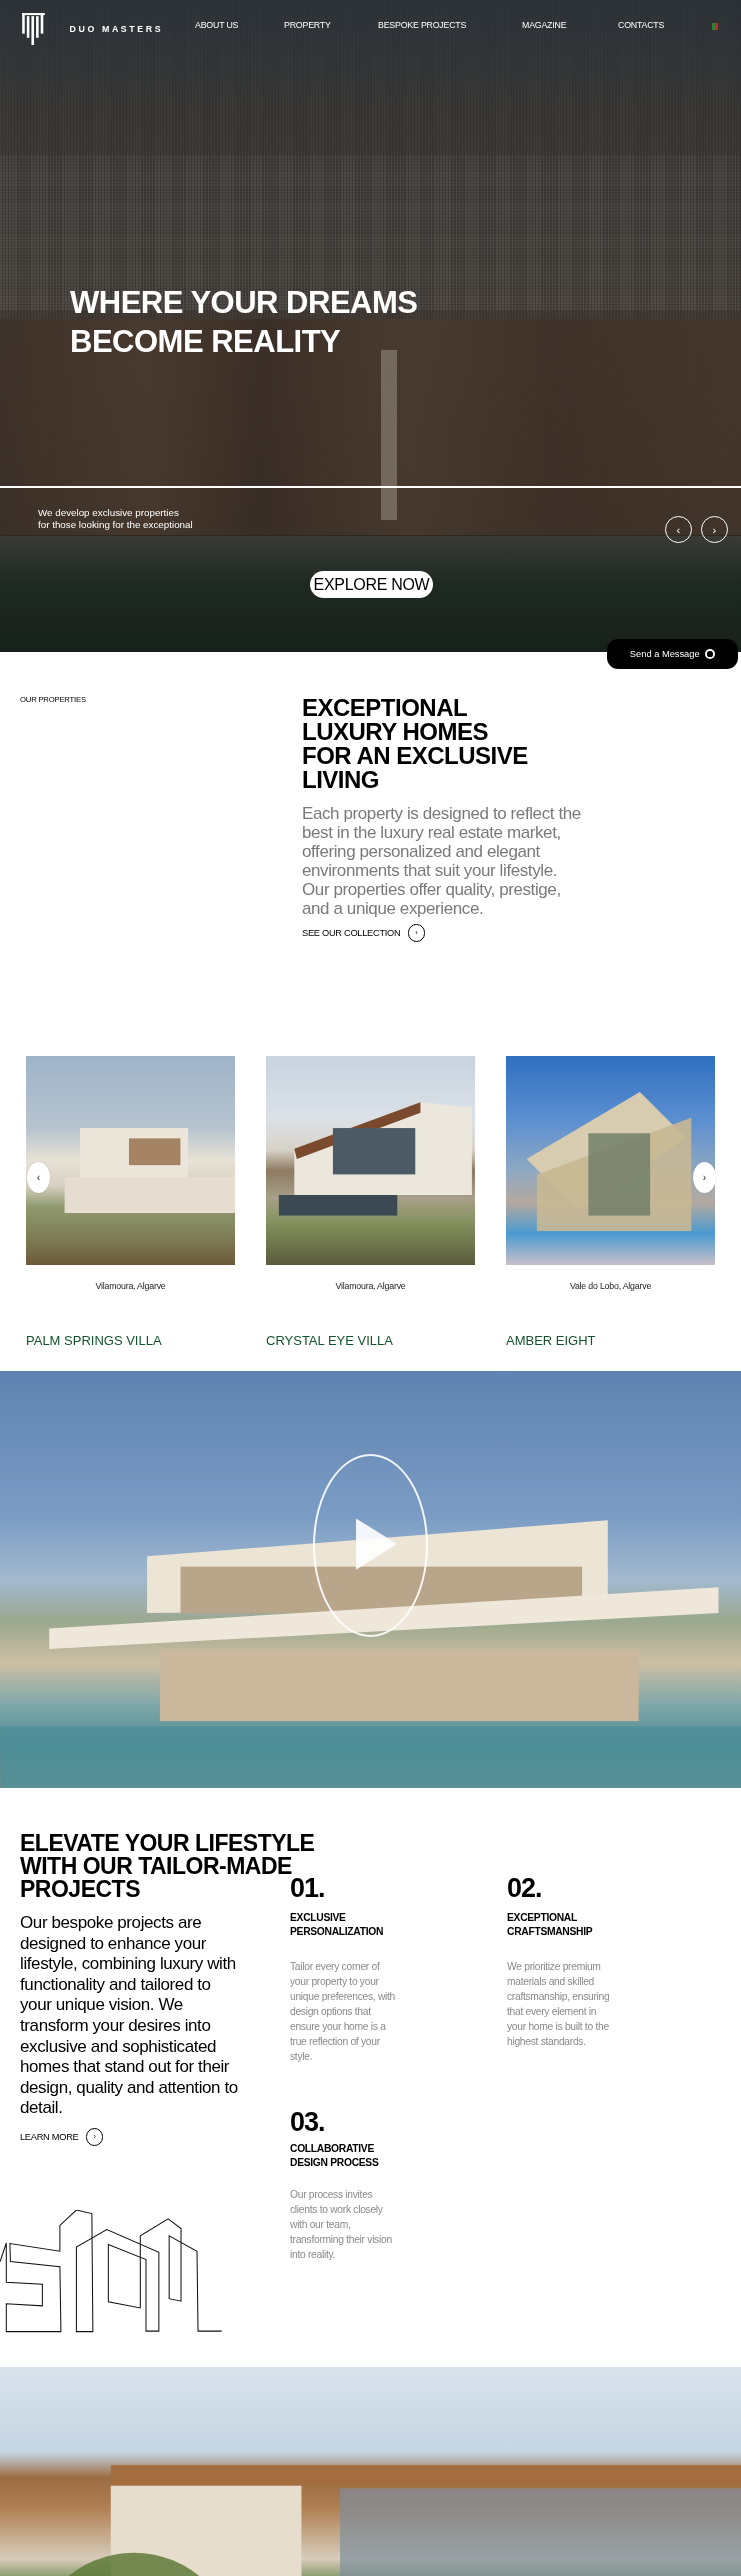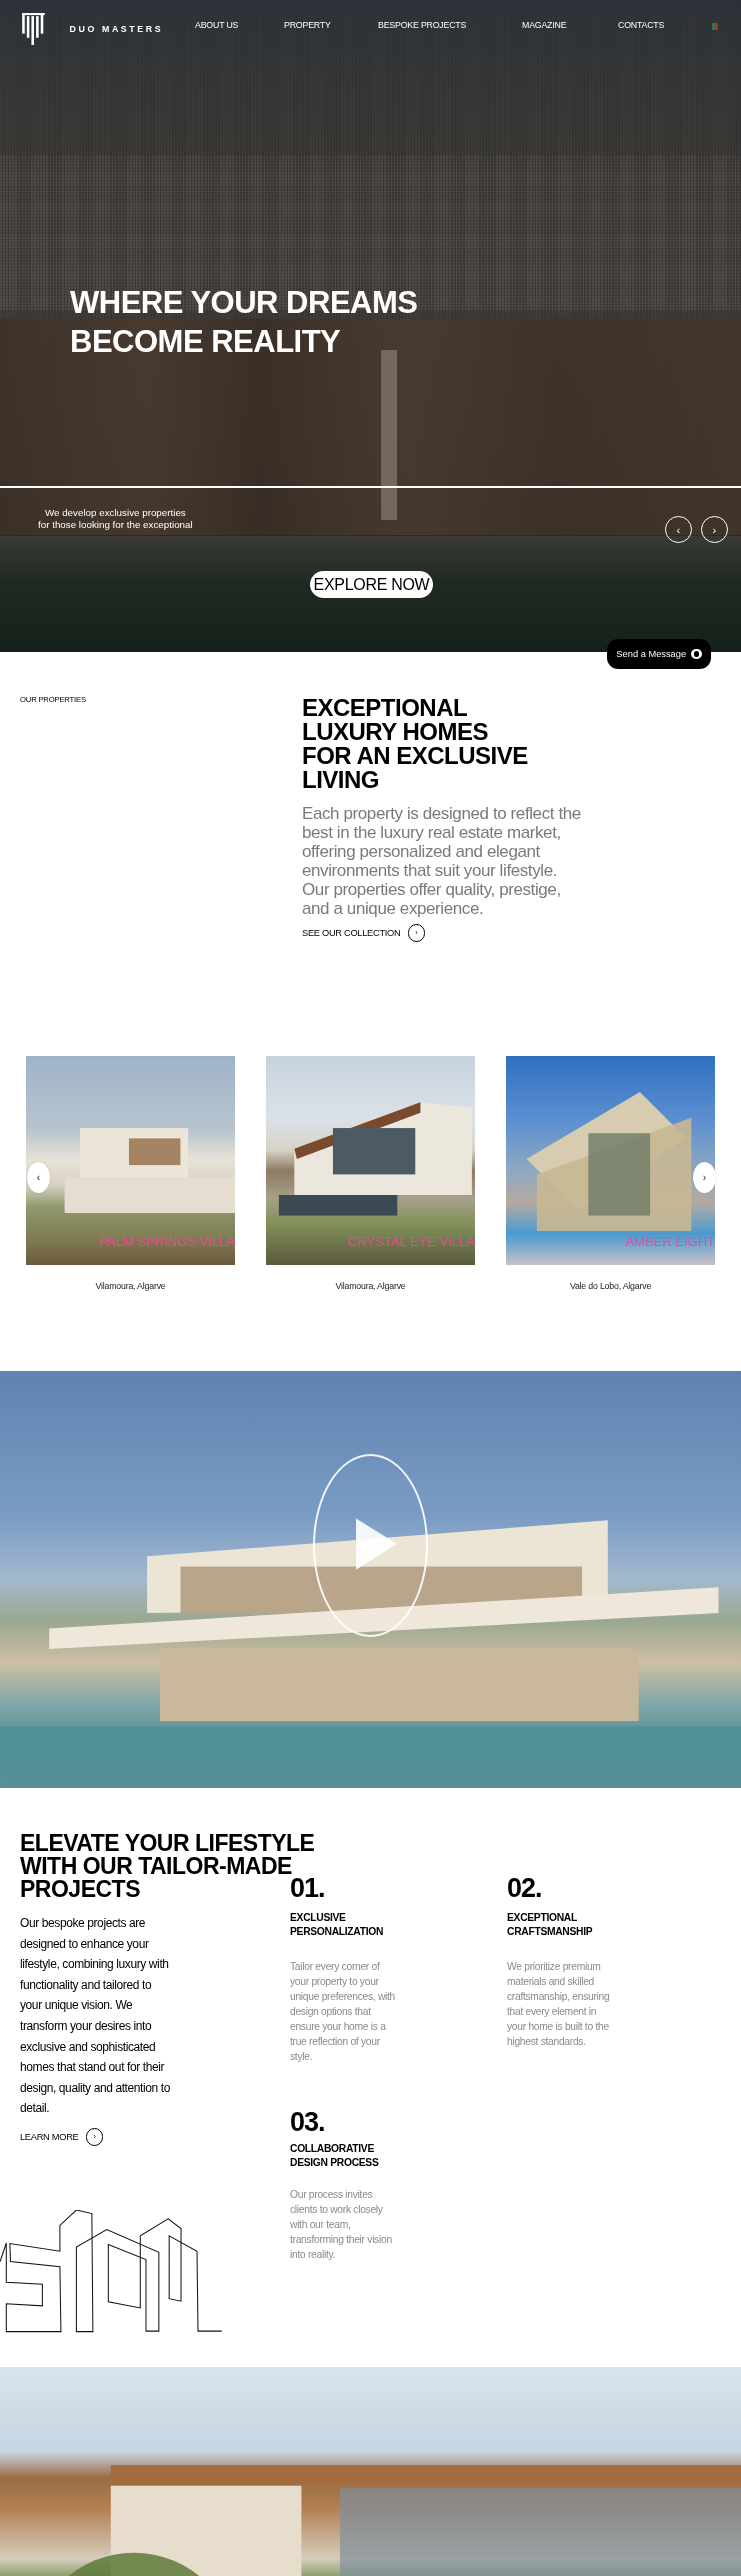--- a/index.html
+++ b/index.html
@@ -23,38 +23,38 @@
   .hero .hline { position: absolute; left: 0; top: 486px; width: 742px; height: 1.5px; background: #fff; }
 
   .nav-logo { position: absolute; left: 20.6px; top: 11.3px; display: flex; align-items: center; gap: 24px; color: #fff; }
   .logo-mark { width: 25px; height: 35px; position: relative; }
   .logo-text { font-size: 8.8px; font-weight: 700; letter-spacing: 2.6px; color: #fff; }
   .nav { position: absolute; top: 19.6px; left: 0; width: 640px; height: 15.5px; }
   .nav a { position: absolute; color: #fff; font-size: 8.8px; text-decoration: none; letter-spacing: -0.2px; }
   .flag { position: absolute; left: 712px; top: 23px; width: 6.2px; height: 7.2px; background: linear-gradient(90deg, #2e7d32 0 45%, #c62828 45% 100%); }
 
   .hero-title { position: absolute; left: 38px; top: 283px; color: #fff; font-size: 31px; font-weight: 700; line-height: 39px; letter-spacing: -0.5px; margin-left: 32px; }
-  .hero-sub { position: absolute; left: 38px; top: 507px; color: #fff; font-size: 9.8px; line-height: 12px; text-align: center; }
+  .hero-sub { position: absolute; left: 38px; top: 507px; color: #fff; font-size: 9.8px; line-height: 12px; }
   .hero-arrow { position: absolute; top: 516px; width: 27px; height: 27px; border: 1px solid #fff; border-radius: 50%; color: #fff; display: flex; align-items: center; justify-content: center; font-size: 11.3px; }
   .explore-btn { position: absolute; left: 310px; top: 571px; width: 123px; height: 27px; background: #fff; border-radius: 16.5px; display: flex; align-items: center; justify-content: center; font-size: 16px; color: #000; letter-spacing: -0.3px; }
-  .send-msg { position: absolute; left: 607px; top: 639px; width: 104px; height: 30px; background: #000; color: #fff; border-radius: 11.3px; display: flex; align-items: center; justify-content: center; gap: 5.2px; font-size: 9.3px; z-index: 5; }
+  .send-msg { position: absolute; left: 607px; top: 639px; width: 131px; height: 30px; background: #000; color: #fff; border-radius: 11.3px; display: flex; align-items: center; justify-content: center; gap: 5.2px; font-size: 9.3px; z-index: 5; }
   .wa-icon { width: 10.3px; height: 10.3px; border-radius: 50%; background: #fff; display: inline-flex; align-items: center; justify-content: center; }
   .wa-icon::after { content: ""; width: 5.2px; height: 5.2px; border-radius: 50%; background: #000; }
 
   
   .eyebrow { position: absolute; font-size: 7.7px; letter-spacing: -0.2px; color: #000; }
   .h-big { position: absolute; font-size: 24px; font-weight: 700; line-height: 24px; letter-spacing: -0.5px; color: #000; }
   .p-grey { position: absolute; color: #7a7a7a; font-size: 17px; line-height: 19px; letter-spacing: -0.4px; }
   .cta { position: absolute; display: flex; align-items: center; gap: 7.2px; font-size: 9.3px; letter-spacing: -0.3px; color: #000; }
   .circ { width: 17.5px; height: 17.5px; border: 0.5px solid #000; border-radius: 50%; display: inline-flex; align-items: center; justify-content: center; font-size: 7.2px; }
 
   
   .prop-img { position: absolute; top: 1056px; width: 209px; height: 209px; overflow: hidden; }
   .prop-loc { position: absolute; top: 1281px; width: 209px; text-align: center; font-size: 8.8px; color: #222; letter-spacing: -0.2px; }
-  .prop-name { position: absolute; top: 1234px; width: 209px; text-align: right; font-size: 13px; color: #ec4899; letter-spacing: 0; }
+  .prop-name { position: absolute; top: 1333px; width: 209px; text-align: left; font-size: 13px; color: #14532d; letter-spacing: 0; }
   .car-arrow { position: absolute; top: 1162px; width: 23px; height: 31px; background: #fff; border-radius: 50%; display: flex; align-items: center; justify-content: center; font-size: 10.3px; color: #222; box-shadow: 0 0 1.5px rgba(0,0,0,0.2); }
 
   
   .video { position: absolute; left: 0; top: 1371px; width: 742px; height: 417px; overflow: hidden;
     background: linear-gradient(180deg, #5f82b0 0%, #7a9cc4 35%, #a3b9cf 50%, #9aa88f 60%, #cdbfa4 70%, #7fa7a8 80%, #4e8a95 90%, #8a8f88 100%); }
 
   
   .num { position: absolute; font-size: 27px; font-weight: 700; letter-spacing: -1px; color: #000; }
   .feat-title { position: absolute; font-size: 10.3px; line-height: 14px; letter-spacing: -0.3px; color: #000; font-weight: 700; }
   .feat-text { position: absolute; font-size: 10.3px; line-height: 15px; letter-spacing: -0.3px; color: #8a8a8a; }
@@ -189,21 +189,21 @@
   <svg width="41" height="52" style="position:absolute;left:41px;top:62px" viewBox="0 0 80 100">
     <polygon points="0,0 80,50 0,100" fill="rgba(255,255,255,0.9)"></polygon>
   </svg>
 </div>
 
 <h2 class="h-big" style="left:20px;top:1832px;font-size:23px;line-height:23px">
   <span>ELEVATE YOUR LIFESTYLE</span><br>
   <span>WITH OUR TAILOR-MADE</span><br>
   <span>PROJECTS</span>
 </h2>
-<p class="abs" style="left:20px;top:1913px;font-size:12px;line-height:20.6px;letter-spacing:-0.4px;color:#000">
+<p class="abs" style="left:20px;top:1913px;font-size:17px;line-height:20.6px;letter-spacing:-0.4px;color:#000">
   <span>Our bespoke projects are</span><br>
   <span>designed to enhance your</span><br>
   <span>lifestyle, combining luxury with</span><br>
   <span>functionality and tailored to</span><br>
   <span>your unique vision. We</span><br>
   <span>transform your desires into</span><br>
   <span>exclusive and sophisticated</span><br>
   <span>homes that stand out for their</span><br>
   <span>design, quality and attention to</span><br>
   <span>detail.</span>

